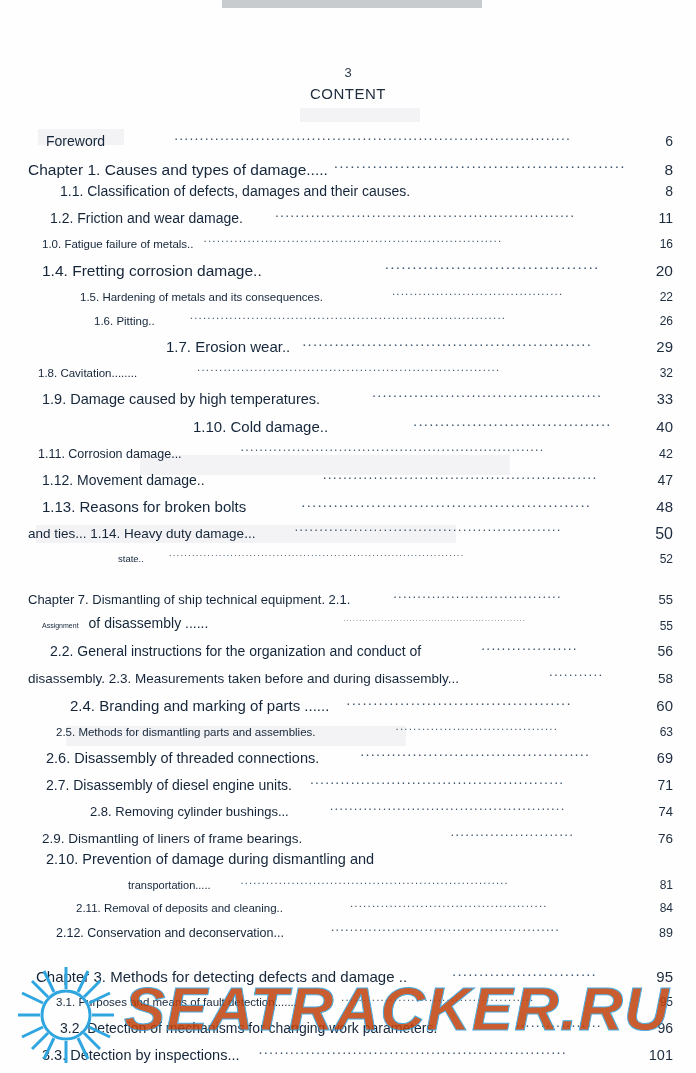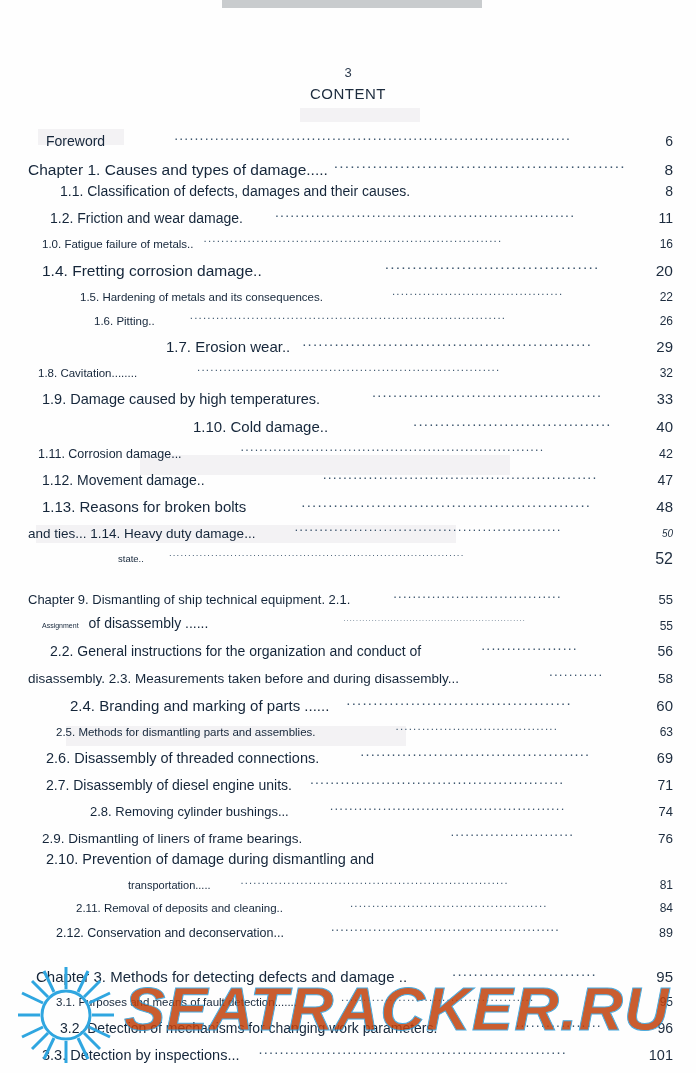--- a/index.html
+++ b/index.html
@@ -142,26 +142,26 @@
         <div class="entry" style="font-size: 15.5px; padding-left: 14px; line-height: 22.5px; min-height: 22.5px;"><span class="label">1.4. Fretting corrosion damage..</span><span class="dots" style="margin-left: 123px; max-width: 235px;">.......................................</span><span class="pg" style="font-size: 15.5px;">20</span></div>
         <div class="entry" style="font-size: 11.5px; padding-left: 52px; line-height: 18.5px; min-height: 18.5px;"><span class="label">1.5. Hardening of metals and its consequences.</span><span class="dots" style="margin-left: 69px; max-width: 235px;">.......................................</span><span class="pg" style="font-size: 12px;">22</span></div>
         <div class="entry" style="font-size: 11.5px; padding-left: 66px; line-height: 18.5px; min-height: 18.5px;"><span class="label">1.6. Pitting..</span><span class="dots" style="margin-left: 35px; max-width: 435px;">........................................................................</span><span class="pg" style="font-size: 12px;">26</span></div>
         <div class="entry" style="font-size: 15px; padding-left: 138px; line-height: 22px; min-height: 22px;"><span class="label">1.7. Erosion wear..</span><span class="dots" style="margin-left: 12px; max-width: 325px;">......................................................</span><span class="pg" style="font-size: 15px;">29</span></div>
         <div class="entry" style="font-size: 11.5px; padding-left: 10px; line-height: 18.5px; min-height: 18.5px;"><span class="label">1.8. Cavitation........</span><span class="dots" style="margin-left: 60px; max-width: 415px;">.....................................................................</span><span class="pg" style="font-size: 12px;">32</span></div>
         <div class="entry" style="font-size: 14.5px; padding-left: 14px; line-height: 21.5px; min-height: 21.5px;"><span class="label">1.9. Damage caused by high temperatures.</span><span class="dots" style="margin-left: 52px; max-width: 265px;">............................................</span><span class="pg" style="font-size: 14.5px;">33</span></div>
         <div class="entry" style="font-size: 15px; padding-left: 165px; line-height: 22px; min-height: 22px;"><span class="label">1.10. Cold damage..</span><span class="dots" style="margin-left: 85px; max-width: 225px;">.....................................</span><span class="pg" style="font-size: 15px;">40</span></div>
         <div class="entry" style="font-size: 12.5px; padding-left: 10px; line-height: 19.5px; min-height: 19.5px;"><span class="label">1.11. Corrosion damage...</span><span class="dots" style="margin-left: 59px; max-width: 393px;">.................................................................</span><span class="pg" style="font-size: 12.5px;">42</span></div>
         <div class="entry" style="font-size: 14px; padding-left: 14px; line-height: 21px; min-height: 21px;"><span class="label">1.12. Movement damage..</span><span class="dots" style="margin-left: 118px; max-width: 325px;">......................................................</span><span class="pg" style="font-size: 14px;">47</span></div>
         <div class="entry" style="font-size: 15px; padding-left: 14px; line-height: 21px; min-height: 22px;"><span class="label">1.13. Reasons for broken bolts</span><span class="dots" style="margin-left: 55px; max-width: 325px;">......................................................</span><span class="pg" style="font-size: 15px;">48</span></div>
-        <div class="entry" style="font-size: 13.5px; padding-left: 0px; line-height: 20.5px; min-height: 20.5px;"><span class="label">and ties... 1.14. Heavy duty damage...</span><span class="dots" style="margin-left: 39px; max-width: 325px;">......................................................</span><span class="pg" style="font-size: 10px; font-style: italic;">50</span></div>
-        <div class="entry" style="font-size: 9.5px; padding-left: 90px; line-height: 18px; min-height: 18px;"><span class="label">state..</span><span class="dots" style="margin-left: 25px; max-width: 467px;">.............................................................................</span><span class="pg" style="font-size: 16px;">52</span></div>
+        <div class="entry" style="font-size: 13.5px; padding-left: 0px; line-height: 20.5px; min-height: 20.5px;"><span class="label">and ties... 1.14. Heavy duty damage...</span><span class="dots" style="margin-left: 39px; max-width: 325px;">......................................................</span><span class="pg" style="font-size: 16px;">50</span></div>
+        <div class="entry" style="font-size: 9.5px; padding-left: 90px; line-height: 18px; min-height: 18px;"><span class="label">state..</span><span class="dots" style="margin-left: 25px; max-width: 467px;">.............................................................................</span><span class="pg" style="font-size: 12px;">52</span></div>
       </div>
     <div class="spacer"></div>
     <div id="toc-group-2">
-        <div class="entry" style="font-size: 13px; padding-left: 0px; line-height: 20px; min-height: 20px;"><span class="label">Chapter 9. Dismantling of ship technical equipment. 2.1.</span><span class="dots" style="margin-left: 43px; max-width: 215px;">...................................</span><span class="pg" style="font-size: 13px;">55</span></div>
+        <div class="entry" style="font-size: 13px; padding-left: 0px; line-height: 20px; min-height: 20px;"><span class="label">Chapter 7. Dismantling of ship technical equipment. 2.1.</span><span class="dots" style="margin-left: 43px; max-width: 215px;">...................................</span><span class="pg" style="font-size: 13px;">55</span></div>
         <div class="entry" style="font-size: 7px; padding-left: 14px; line-height: 18px; min-height: 18px;"><span class="label">Assignment</span><span class="label" style="font-size: 14px; margin-left: 10px;">of disassembly ......</span><span class="dots" style="margin-left: 135px; max-width: 353px;">..........................................................</span><span class="pg" style="font-size: 12px;">55</span></div>
         <div class="entry" style="font-size: 14px; padding-left: 22px; line-height: 21px; min-height: 21px;"><span class="label">2.2. General instructions for the organization and conduct of</span><span class="dots" style="margin-left: 60px; max-width: 115px;">...................</span><span class="pg" style="font-size: 14px;">56</span></div>
         <div class="entry" style="font-size: 13.5px; padding-left: 0px; line-height: 20.5px; min-height: 20.5px;"><span class="label">disassembly. 2.3. Measurements taken before and during disassembly...</span><span class="dots" style="margin-left: 90px; max-width: 69px;">...........</span><span class="pg" style="font-size: 13.5px;">58</span></div>
         <div class="entry" style="font-size: 15px; padding-left: 42px; line-height: 22px; min-height: 22px;"><span class="label">2.4. Branding and marking of parts ......</span><span class="dots" style="margin-left: 17px; max-width: 255px;">..........................................</span><span class="pg" style="font-size: 15px;">60</span></div>
         <div class="entry" style="font-size: 11.5px; padding-left: 28px; line-height: 18.5px; min-height: 18.5px;"><span class="label">2.5. Methods for dismantling parts and assemblies.</span><span class="dots" style="margin-left: 80px; max-width: 225px;">.....................................</span><span class="pg" style="font-size: 12px;">63</span></div>
         <div class="entry" style="font-size: 14.5px; padding-left: 18px; line-height: 21.5px; min-height: 21.5px;"><span class="label">2.6. Disassembly of threaded connections.</span><span class="dots" style="margin-left: 41px; max-width: 265px;">............................................</span><span class="pg" style="font-size: 14.5px;">69</span></div>
         <div class="entry" style="font-size: 14px; padding-left: 18px; line-height: 21px; min-height: 21px;"><span class="label">2.7. Disassembly of diesel engine units.</span><span class="dots" style="margin-left: 18px; max-width: 305px;">..................................................</span><span class="pg" style="font-size: 14px;">71</span></div>
         <div class="entry" style="font-size: 13px; padding-left: 62px; line-height: 20px; min-height: 20px;"><span class="label">2.8. Removing cylinder bushings...</span><span class="dots" style="margin-left: 41px; max-width: 295px;">.................................................</span><span class="pg" style="font-size: 13px;">74</span></div>
         <div class="entry" style="font-size: 13.5px; padding-left: 14px; line-height: 20.5px; min-height: 20.5px;"><span class="label">2.9. Dismantling of liners of frame bearings.</span><span class="dots" style="margin-left: 148px; max-width: 155px;">.........................</span><span class="pg" style="font-size: 13.5px;">76</span></div>
         <div class="entry" style="font-size: 14.5px; padding-left: 18px; line-height: 21.5px; min-height: 21.5px;"><span class="label">2.10. Prevention of damage during dismantling and</span></div>

